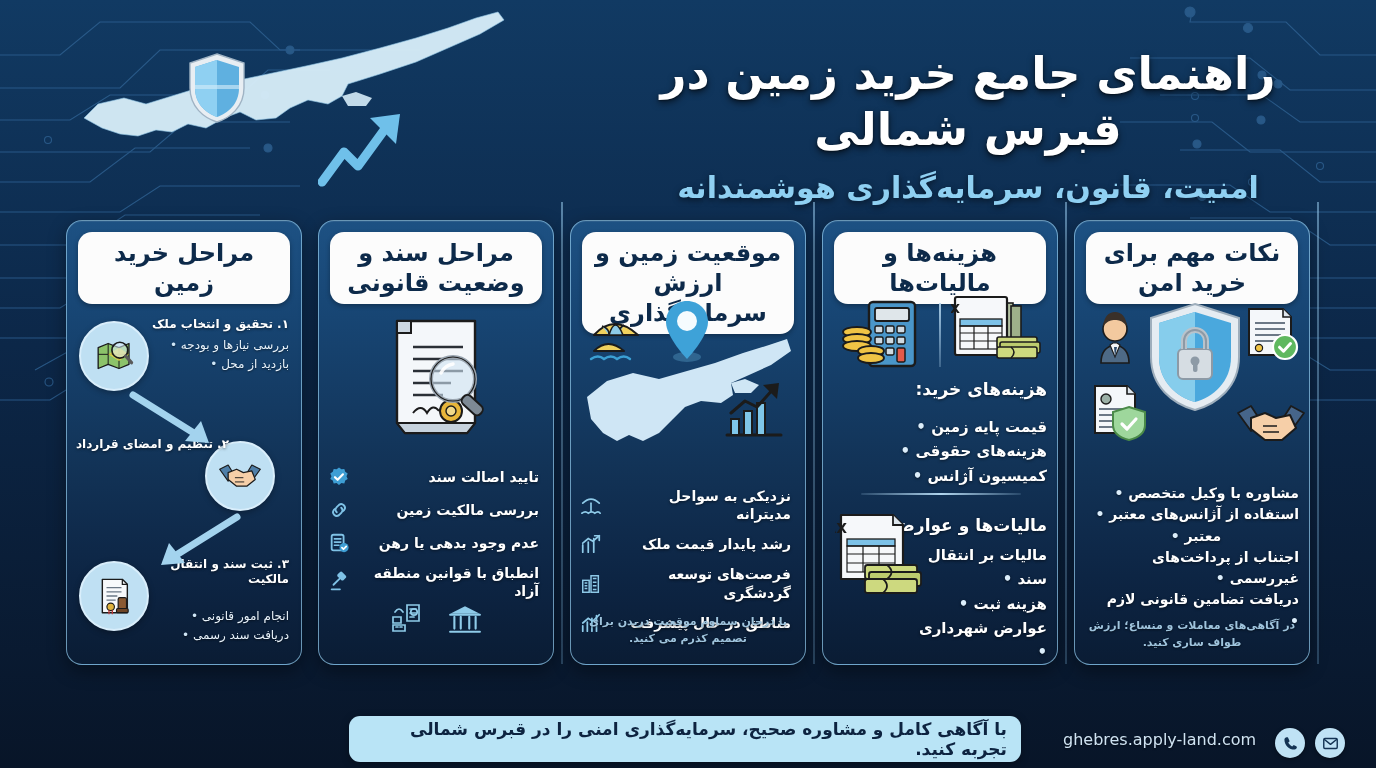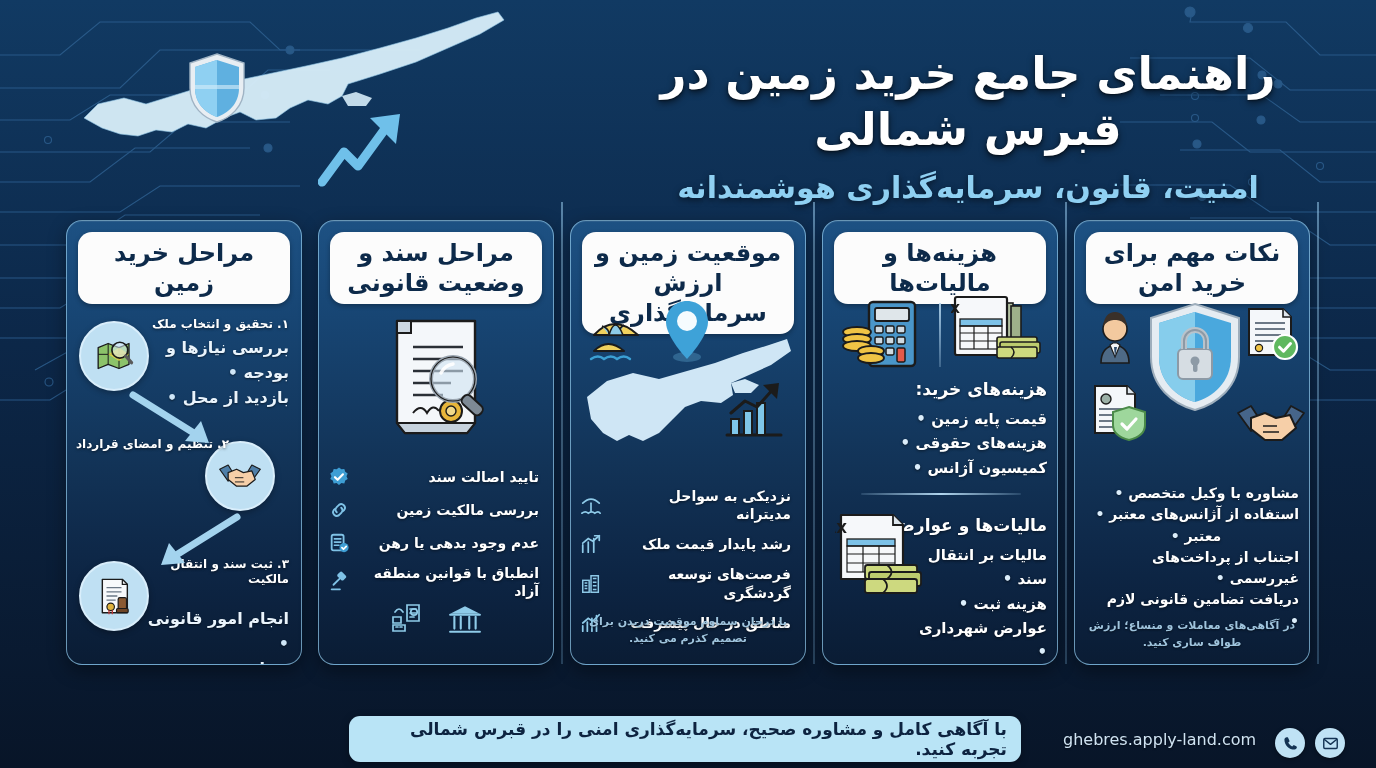--- a/index.html
+++ b/index.html
@@ -72,21 +72,21 @@
   
   .step { position: absolute; width: 236px; height: 104px; }
   .step-badge {
     position: absolute; width: 70px; height: 70px; border-radius: 50%;
     background: #bfe0f3; border: 2px solid #d9eefb;
     display: flex; align-items: center; justify-content: center;
     box-shadow: 0 2px 6px rgba(0,0,0,0.3);
   }
   .step-text { position: absolute; text-align: right; color: #ffffff; }
   .step-head { font-size: 12px; font-weight: 700; line-height: 1.25; text-shadow: 0 1px 3px rgba(0,0,0,0.55); }
-  .step-bul { font-size: 16px; font-weight: 700; line-height: 1.55; color: #eaf4fc; text-shadow: 0 1px 2px rgba(0,0,0,0.5); }
+  .step-bul { font-size: 12px; font-weight: 400; line-height: 1.55; color: #eaf4fc; text-shadow: 0 1px 2px rgba(0,0,0,0.5); }
   .step-bul li { list-style: none; }
   .step-bul li::after { content: " •"; color: #cfe6f7; }
   .flow-arrow { position: absolute; z-index: 2; }
 
   
   .irow {
     display: flex; flex-direction: row; align-items: center; justify-content: flex-start;
     gap: 9px; margin-bottom: 9px; padding-right: 6px;
   }
   .irow .itxt {
@@ -516,21 +516,21 @@
           </g>
           <g stroke="#1b1b1b" stroke-width="1.6">
             <rect x="46" y="44" width="40" height="11" rx="2" fill="#cdd97f"></rect>
             <rect x="49" y="49" width="40" height="11" rx="2" fill="#bccb6e"></rect>
             <rect x="46" y="54" width="40" height="11" rx="2" fill="#cdd97f"></rect>
             <path d="M60 54 q6 5 0 11" fill="none"></path>
           </g>
         </svg>
 
         <div class="sec-head" style="position:absolute; right:10px; top:158px;">هزینه‌های خرید:</div>
-        <ul class="bul-list" style="position:absolute; right:10px; top:186px; width:200px;">
+        <ul class="bul-list" style="position:absolute; right:10px; top:194px; width:200px;">
           <li>قیمت پایه زمین</li>
           <li>هزینه‌های حقوقی</li>
           <li>کمیسیون آژانس</li>
         </ul>
 
         <div class="hr-line" style="left:38px; width:160px; top:272px;"></div>
 
         <div class="sec-head" style="position:absolute; right:10px; top:294px;">مالیات‌ها و عوارض:</div>
         <ul class="bul-list" style="position:absolute; right:10px; top:322px; width:146px;">
           <li>مالیات بر انتقال سند</li>

